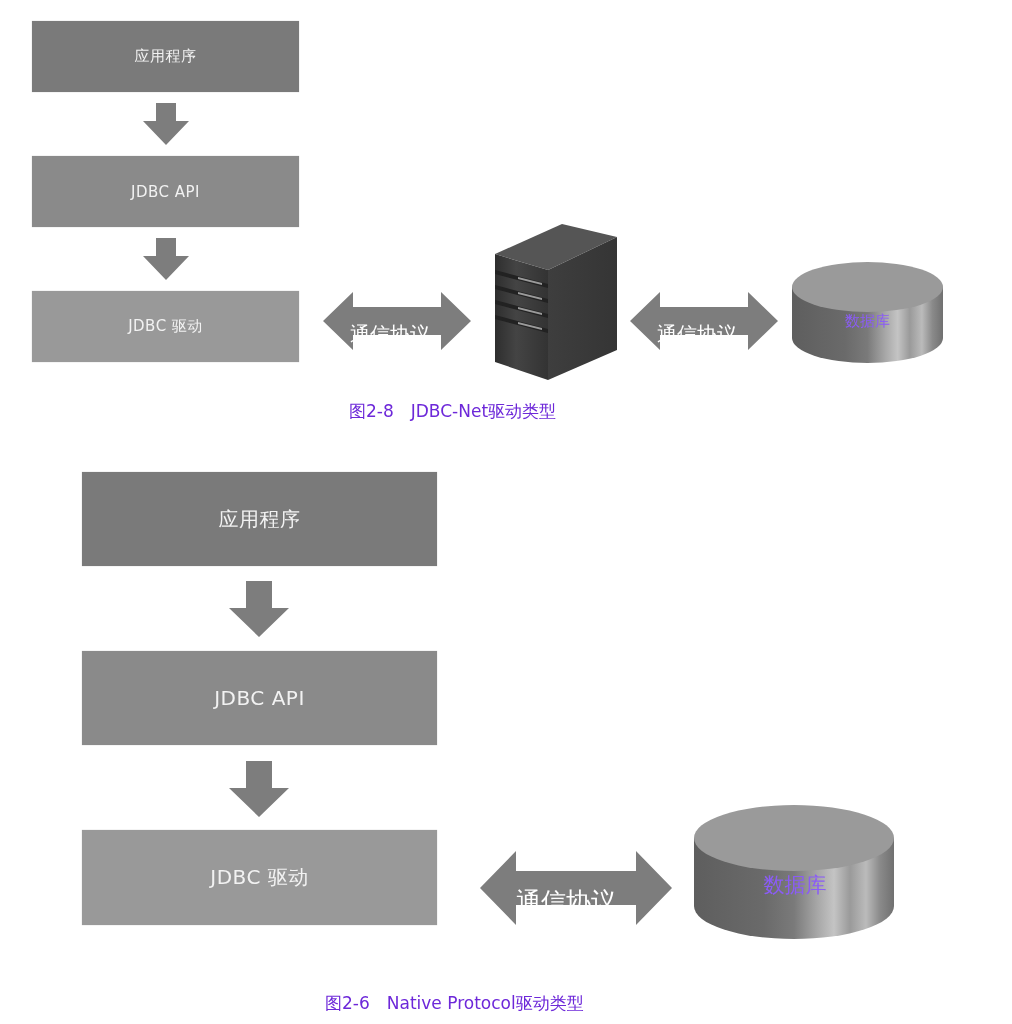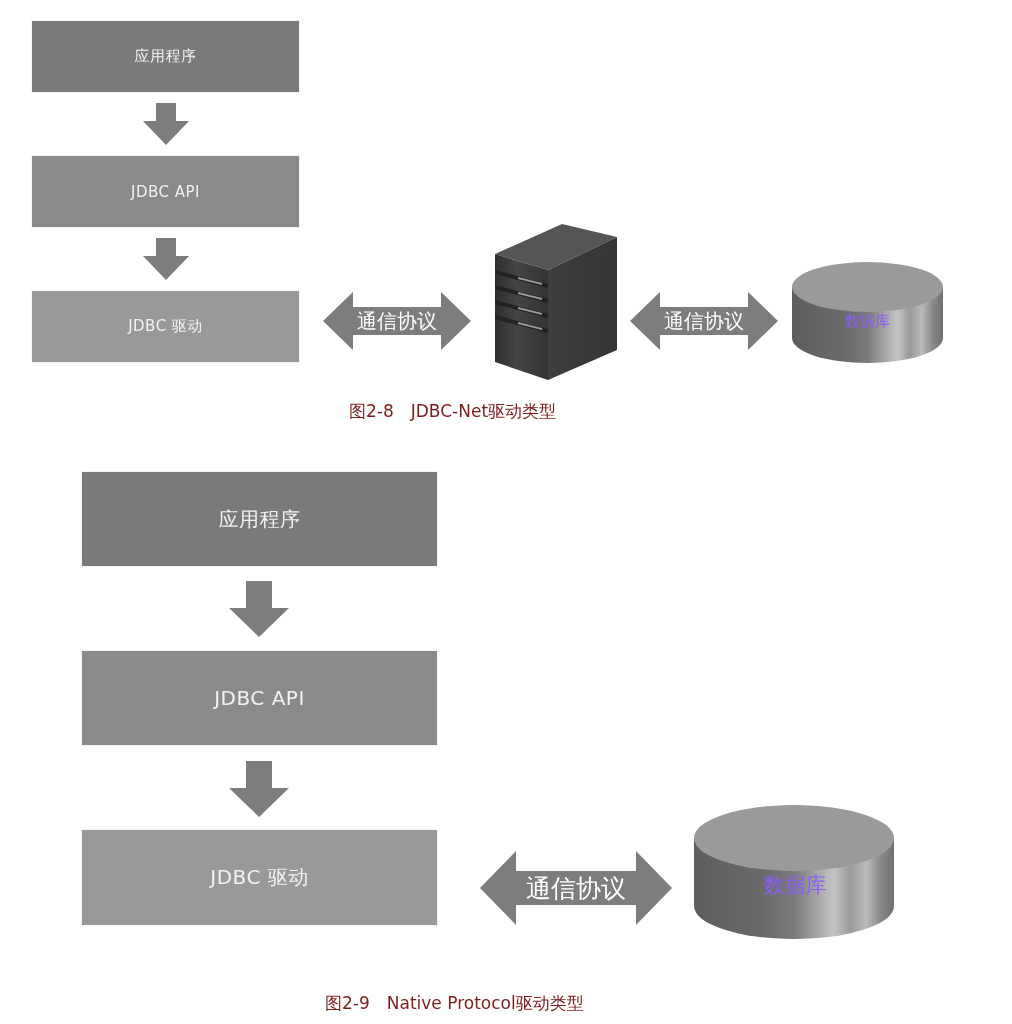--- a/index.html
+++ b/index.html
@@ -5,23 +5,23 @@
     html, body { margin: 0; padding: 0; }
     body {
       width: 1012px; height: 1024px; background: #ffffff; position: relative; overflow: hidden;
       font-family: "DejaVu Sans", "Liberation Sans", sans-serif;
     }
     .box {
       position: absolute; display: flex; align-items: center; justify-content: center;
       color: #f2f2f2; box-shadow: 0 0 1px rgba(0,0,0,0.25); text-align: center;
     }
     .box span { letter-spacing: 0.5px; }
-    .caption { position: absolute; color: #7f1d1d; white-space: pre; }
+    .caption { position: absolute; color: #6d28d9; white-space: pre; }
     svg { position: absolute; overflow: visible; }
-    .arrow-label { position: absolute; color: #ffffff; display: flex; align-items: center; justify-content: center; }
+    .arrow-label { position: absolute; color: #ffffff; display: flex; align-items: center; justify-content: flex-start; margin-top: 13px; }
     .db-label { position: absolute; color: #8b5cf6; display: flex; align-items: center; justify-content: center; }
   </style>
 </head>
 <body>
 
 <div>
 
   <div class="box" style="left:32px;top:21px;width:267px;height:71px;background:#7a7a7a;font-size:15px;">
     <span>应用程序</span>
   </div>
@@ -147,14 +147,14 @@
         <stop offset="1" stop-color="#707070"></stop>
       </linearGradient>
     </defs>
     <path d="M2,35 L2,103 A100,33 0 0 0 202,103 L202,35 Z" fill="url(#dbSide2)"></path>
     <ellipse cx="102" cy="35" rx="100" ry="33" fill="#9a9a9a"></ellipse>
   </svg>
   <div class="db-label" style="left:740px;top:868px;width:110px;height:34px;font-size:21px;">
     <span>数据库</span>
   </div>
 
-  <div class="caption" style="left:325px;top:992px;font-size:17px;">图2-9　Native Protocol驱动类型</div>
+  <div class="caption" style="left:325px;top:992px;font-size:17px;">图2-6　Native Protocol驱动类型</div>
 </div>
 
 </body></html>

